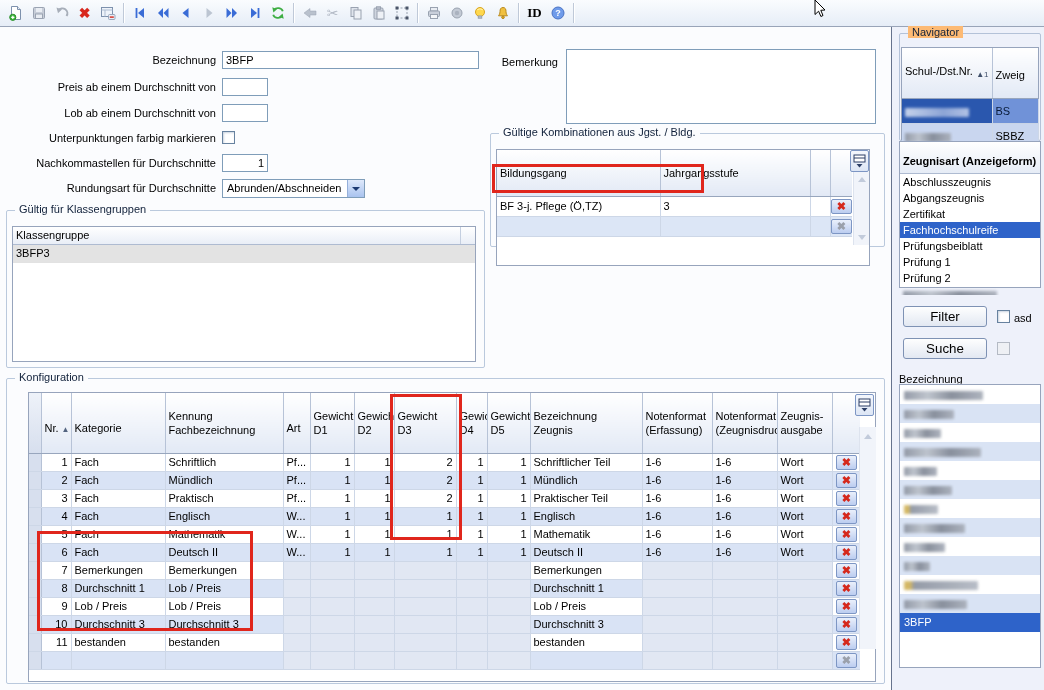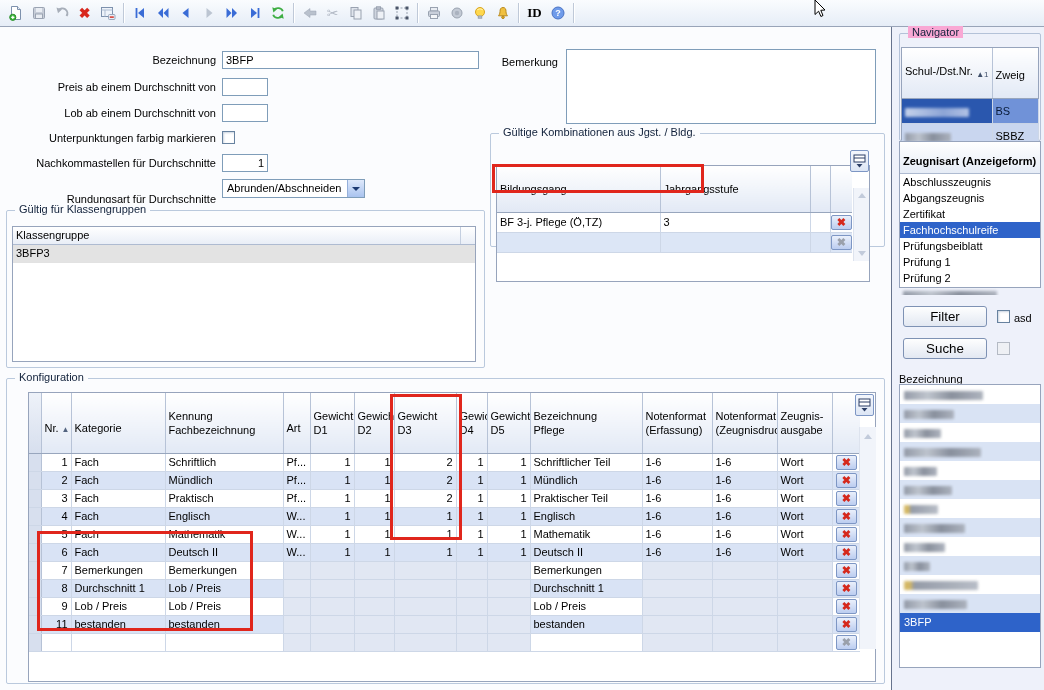--- a/index.html
+++ b/index.html
@@ -12,21 +12,21 @@
     background:linear-gradient(#fafcfe,#e6edf7); border-bottom:1px solid #99a4b8;
     display:flex; align-items:center; padding-left:4px; }
   .tbtn { width:23px; height:23px; display:flex; align-items:center; justify-content:center; border-radius:3px; }
   .tsep { width:1px; height:20px; background:#bfc9d8; box-shadow:1px 0 0 #ffffff; margin:0 4px; }
   .x-red { color:#d8281e; font-size:14px; font-weight:bold; }
   .idbtn { font-family:"Liberation Serif", serif; font-weight:bold; font-size:13px; }
 
   
   .gbox { position:absolute; border:1px solid #bac9dd; border-radius:2px; }
   .gtitle { position:absolute; top:-8px; left:8px; padding:0 4px; background:#fbfcfe; color:#10203a; white-space:nowrap; }
-  .gtitle.rp { background:#f9a8d4; }
+  .gtitle.rp { background:#fdba74; }
 
   
   .flabel { position:absolute; height:18px; line-height:18px; text-align:right; white-space:nowrap; }
   .txt { position:absolute; border:1px solid #7f9db9; background:#fff; font:11px "Liberation Sans",sans-serif; padding:1px 3px; }
   .txt.num { text-align:right; }
   textarea.txt { resize:none; }
   .cb { position:absolute; width:13px; height:13px; background:#fff; border:1px solid #67829f;
         box-shadow:inset 1px 1px 2px rgba(80,110,150,.3); }
   .cb.disabled { background:#eef0f4; border-color:#b4bac4; box-shadow:none; }
   .dd { position:absolute; height:19px; border:1px solid #7f9db9; background:#fff; }
@@ -289,34 +289,34 @@
   <div class="flabel" style="left:6px;top:51px;width:210px;">Bezeichnung</div>
   <input class="txt" style="left: 222px; top: 51px; width: 257px; height: 18px;" value="3BFP">
   <div class="flabel" style="left:6px;top:78px;width:210px;">Preis ab einem Durchschnitt von</div>
   <input class="txt" style="left: 222px; top: 78px; width: 46px; height: 18px;">
   <div class="flabel" style="left:6px;top:104px;width:210px;">Lob ab einem Durchschnitt von</div>
   <input class="txt" style="left: 222px; top: 104px; width: 46px; height: 18px;">
   <div class="flabel" style="left:6px;top:129px;width:210px;">Unterpunktungen farbig markieren</div>
   <span class="cb" style="left:222px;top:131px;"></span>
   <div class="flabel" style="left:6px;top:154px;width:210px;">Nachkommastellen für Durchschnitte</div>
   <input class="txt num" style="left: 222px; top: 154px; width: 46px; height: 18px;" value="1">
-  <div class="flabel" style="left:6px;top:190px;width:210px;">Rundungsart für Durchschnitte</div>
+  <div class="flabel" style="left:6px;top:179px;width:210px;">Rundungsart für Durchschnitte</div>
   <div class="dd" style="left:222px;top:179px;width:143px;">
     <span class="dd-text">Abrunden/Abschneiden</span>
     <span class="dd-btn">
         <i></i>
       </span>
   </div>
   <div class="flabel" style="left:460px;top:53px;width:98px;">Bemerkung</div>
   <textarea class="txt" style="left: 566px; top: 49px; width: 310px; height: 75px;"></textarea>
 
   <div class="gbox" style="left:490px;top:133px;width:395px;height:114px;">
     <span class="gtitle">Gültige Kombinationen aus Jgst. / Bldg.</span>
   </div>
-  <div class="wbox" style="left:496px;top:165px;width:374px;height:117px;">
+  <div class="wbox" style="left:496px;top:149px;width:374px;height:117px;">
     <table class="grid" id="kombi-table" style="width:355px;">
       <colgroup>
           <col style="width:163px">
           <col style="width:150px">
           <col style="width:20px">
           <col style="width:22px">
         </colgroup>
       <thead>
         <tr>
           <th style="height:17px;">Bildungsgang</th>
@@ -395,21 +395,21 @@
           <th class="ind"></th>
           <th><span class="l1">Nr.</span><span class="hsort">▲</span><br><span class="l2"></span></th>
             <th><span class="l1">Kategorie</span><span class="hsort"></span><br><span class="l2"></span></th>
             <th><span class="l1">Kennung</span><span class="hsort"></span><br><span class="l2">Fachbezeichnung</span></th>
             <th><span class="l1">Art</span><span class="hsort"></span><br><span class="l2"></span></th>
             <th><span class="l1">Gewicht</span><span class="hsort"></span><br><span class="l2">D1</span></th>
             <th><span class="l1">Gewicht</span><span class="hsort"></span><br><span class="l2">D2</span></th>
             <th><span class="l1">Gewicht</span><span class="hsort"></span><br><span class="l2">D3</span></th>
             <th><span class="l1">Gewicht</span><span class="hsort"></span><br><span class="l2">D4</span></th>
             <th><span class="l1">Gewicht</span><span class="hsort"></span><br><span class="l2">D5</span></th>
-            <th><span class="l1">Bezeichnung</span><span class="hsort"></span><br><span class="l2">Pflege</span></th>
+            <th><span class="l1">Bezeichnung</span><span class="hsort"></span><br><span class="l2">Zeugnis</span></th>
             <th><span class="l1">Notenformat</span><span class="hsort"></span><br><span class="l2">(Erfassung)</span></th>
             <th><span class="l1">Notenformat</span><span class="hsort"></span><br><span class="l2">(Zeugnisdruck)</span></th>
             <th><span class="l1">Zeugnis-</span><span class="hsort"></span><br><span class="l2">ausgabe</span></th>
           <th style="border-right:none;"></th>
         </tr>
       </thead>
       <tbody>
         <tr>
             <td class="ind"></td>
             <td class="num">1</td>
@@ -551,20 +551,37 @@
             <td class="num">9</td>
             <td>Lob / Preis</td>
             <td>Lob / Preis</td>
             <td class="dim"></td>
             <td class="num dim"></td>
             <td class="num dim"></td>
             <td class="num dim"></td>
             <td class="num dim"></td>
             <td class="num dim"></td>
             <td>Lob / Preis</td>
+            <td class="dim"></td>
+            <td class="dim"></td>
+            <td class="dim"></td>
+            <td class="c-x"><span class="xbtn">✖</span></td>
+          </tr>
+          <tr class="aux">
+            <td class="ind"></td>
+            <td class="num">10</td>
+            <td>Durchschnitt 3</td>
+            <td>Durchschnitt 3</td>
+            <td class="dim"></td>
+            <td class="num dim"></td>
+            <td class="num dim"></td>
+            <td class="num dim"></td>
+            <td class="num dim"></td>
+            <td class="num dim"></td>
+            <td>Durchschnitt 3</td>
             <td class="dim"></td>
             <td class="dim"></td>
             <td class="dim"></td>
             <td class="c-x"><span class="xbtn">✖</span></td>
           </tr>
           <tr class="aux">
             <td class="ind"></td>
             <td class="num">11</td>
             <td>bestanden</td>
             <td>bestanden</td>

